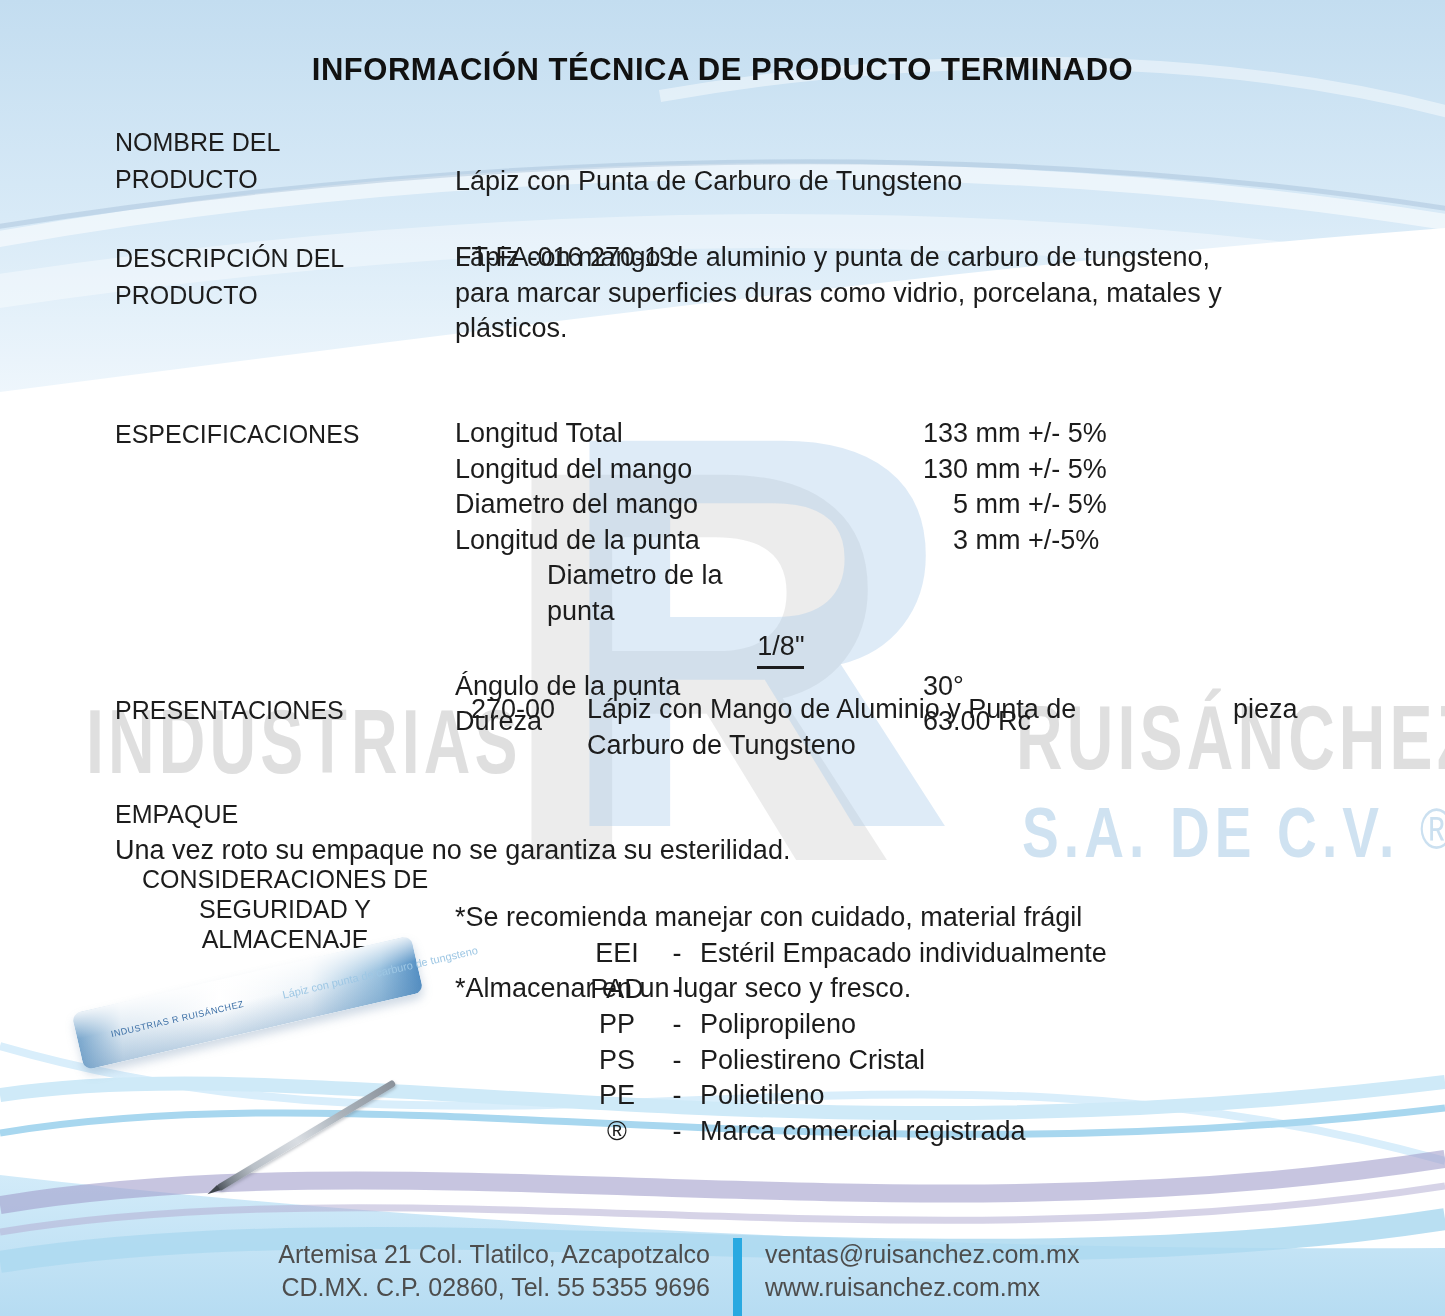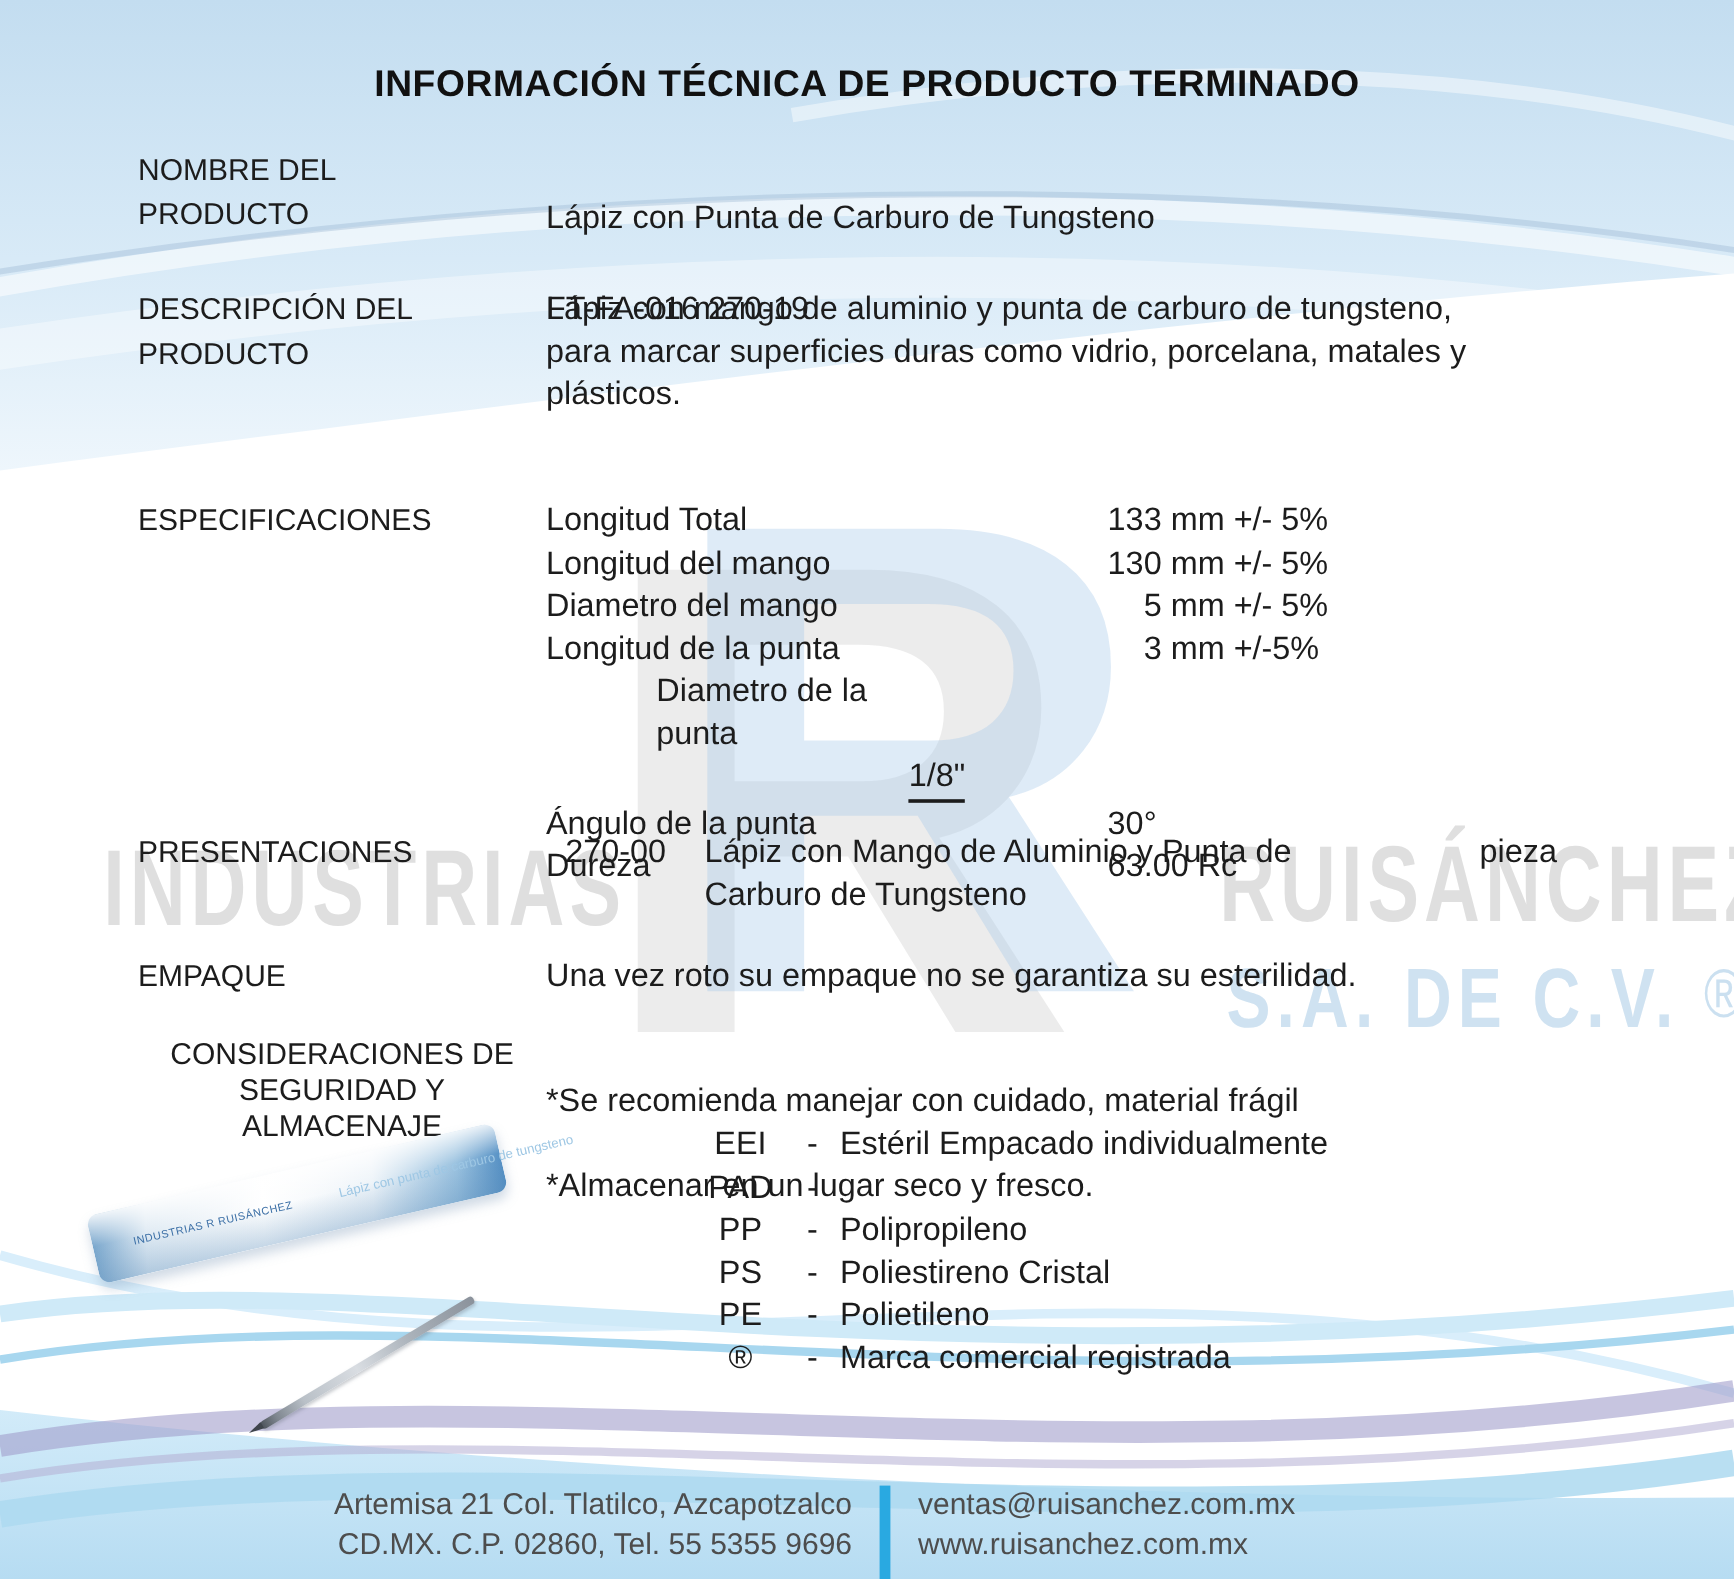--- a/index.html
+++ b/index.html
@@ -183,21 +183,21 @@
   </div>
 
   <div class="sec" style="top:692px;width:1300px;">
     <div class="sec-label">PRESENTACIONES</div>
     <div class="pres-code">270-00</div>
     <div class="pres-desc">Lápiz con Mango de Aluminio y  Punta de
 Carburo de Tungsteno</div>
     <div class="pres-unit">pieza</div>
   </div>
 
-  <div class="sec" style="top:796px;">
+  <div class="sec" style="top:796px;flex-direction:column;">
     <div class="sec-label">EMPAQUE</div>
     <div class="val">Una vez roto su empaque no se garantiza su esterilidad.</div>
   </div>
 
   <div class="sec" style="top:864px;">
     <div class="sec-label small">CONSIDERACIONES DE
 SEGURIDAD Y ALMACENAJE</div>
     <div class="val">
       <div>*Se recomienda manejar con cuidado, material frágil</div>
       <div>*Almacenar en un lugar seco y fresco.</div>

